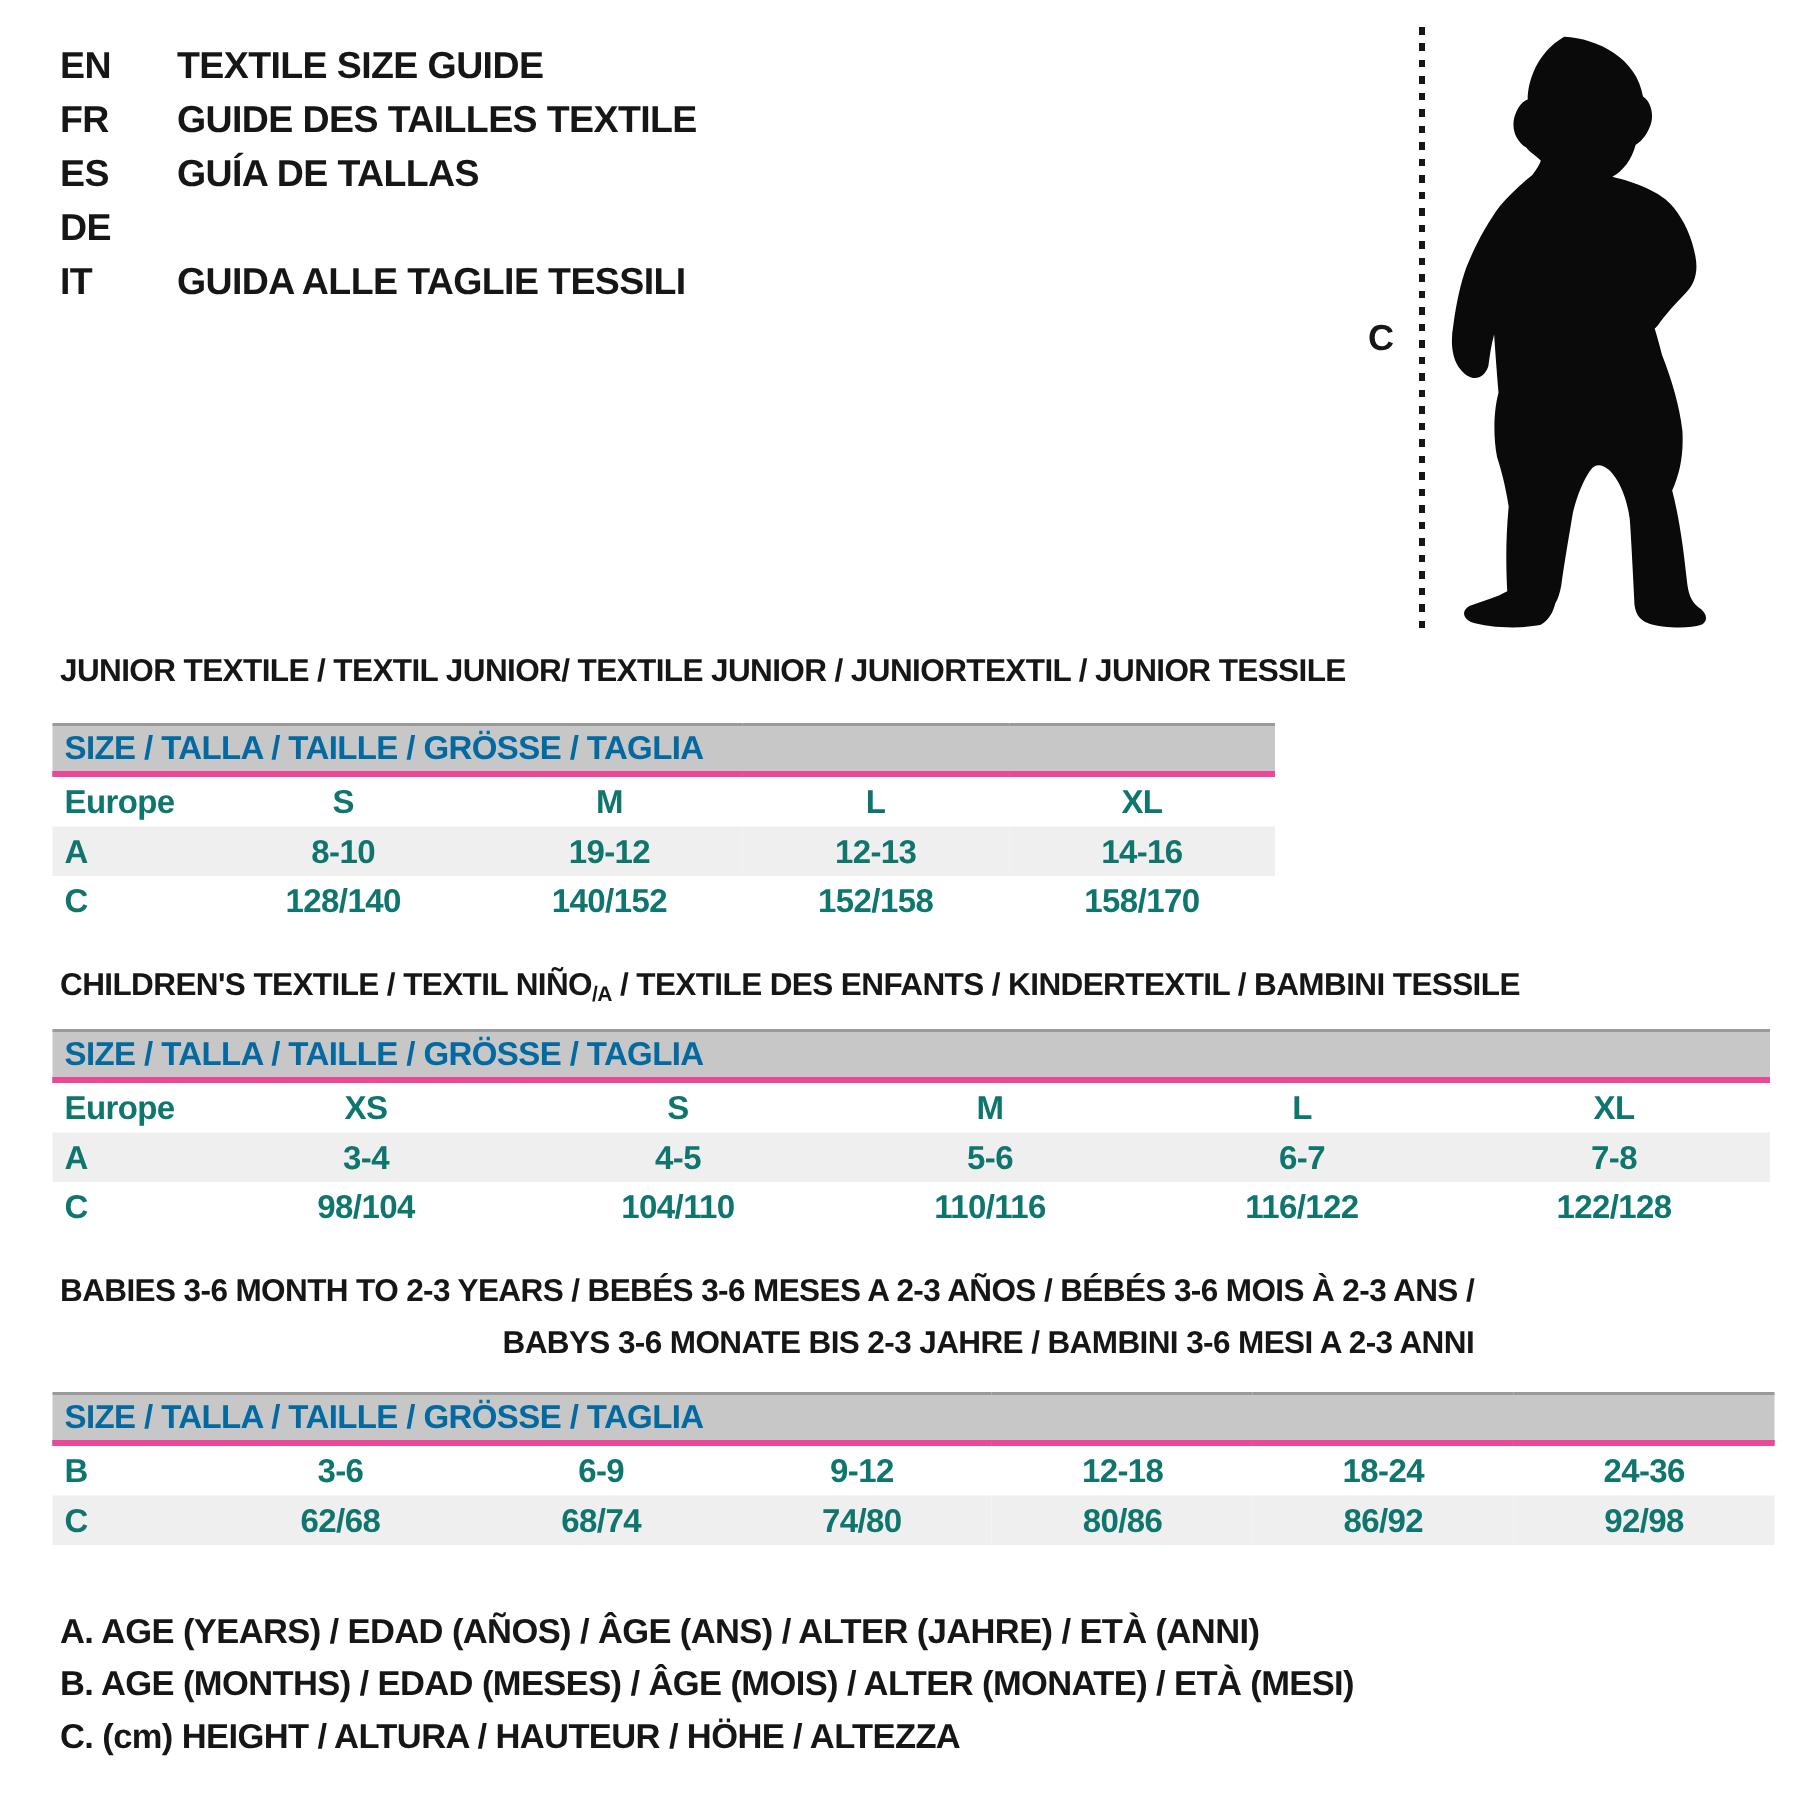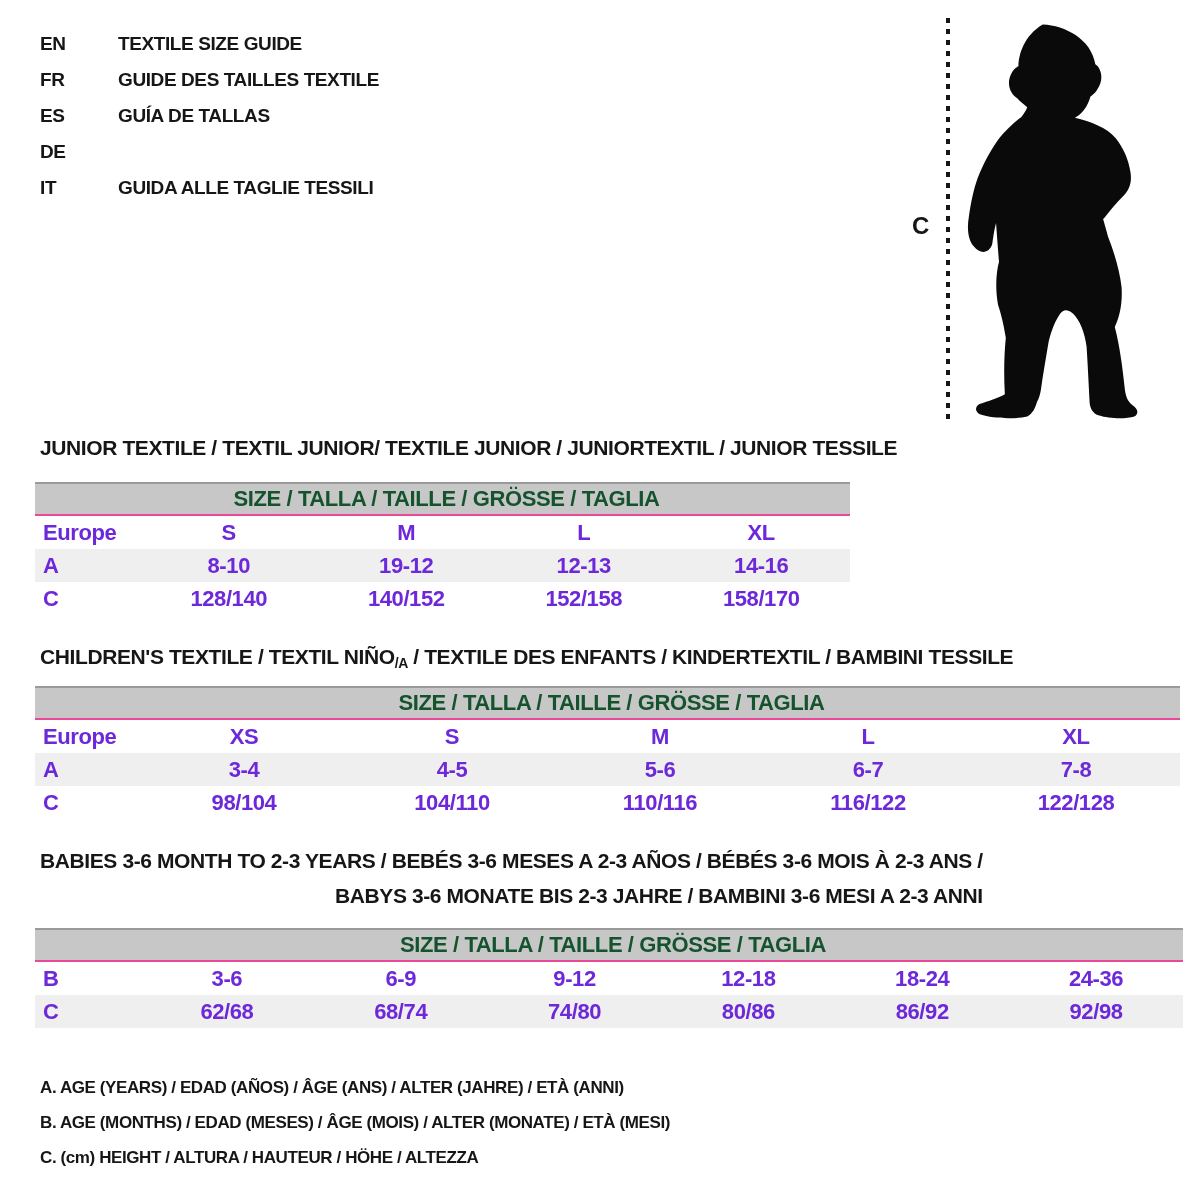--- a/index.html
+++ b/index.html
@@ -3,51 +3,51 @@
 <meta charset="utf-8">
 <style>
   html,body{margin:0;padding:0;background:#ffffff;}
   #page{
     position:relative;width:1200px;height:1200px;background:#ffffff;overflow:hidden;
     font-family:"Liberation Sans","DejaVu Sans",sans-serif;color:#161616;
     letter-spacing:-0.4px;
   }
   
   .langs{position:absolute;top:26px;left:40px;}
-  .lang-row{display:flex;line-height:36px;font-size:19px;font-weight:700;}
+  .lang-row{display:flex;line-height:36px;font-size:25px;font-weight:700;}
   .lang-code{width:78px;flex:0 0 78px;}
   
   .hero-figure{position:absolute;top:14px;left:912px;width:250px;height:414px;}
   .c-label{position:absolute;left:0px;top:198px;font-size:24px;font-weight:700;}
   .measure-line{
     position:absolute;left:34px;top:4px;width:4px;height:402px;
     background:repeating-linear-gradient(to bottom,#161616 0 5px,transparent 5px 11px);
   }
   .silhouette{position:absolute;left:51px;top:2px;}
   
   .section-title{position:absolute;left:40px;font-size:21px;font-weight:700;white-space:nowrap;}
   .section-title .subinline{font-size:14px;vertical-align:-4px;font-weight:700;}
   .two-line{line-height:35px;text-align:right;}
   
   table.size-table{
     position:absolute;left:35px;border-collapse:collapse;table-layout:fixed;
     font-size:22px;font-weight:700;letter-spacing:-0.4px;
   }
   table.size-table col.label-col{width:105px;}
   table.size-table thead th{
-    background:#c7c7c7;color:#14532d;text-align:center;font-size:22px;font-weight:700;
+    background:#c7c7c7;color:#0369a1;text-align:left;font-size:22px;font-weight:700;
     height:30px;padding:0 0 0 8px;
-    border-top:2px solid #9a9a9a;border-bottom:2px solid #ec4899;
-  }
-  table.size-table td{height:33px;text-align:center;padding:0;color:#6d28d9;}
+    border-top:2px solid #9a9a9a;border-bottom:4px solid #ec4899;
+  }
+  table.size-table td{height:33px;text-align:center;padding:0;color:#0f766e;}
   table.size-table td.lbl{text-align:left;padding-left:8px;}
   table.size-table tr.stripe td{background:#efefef;}
   
   .legend{position:absolute;left:40px;top:1070px;}
-  .legend-row{line-height:35px;font-size:17px;font-weight:700;white-space:nowrap;}
+  .legend-row{line-height:35px;font-size:23px;font-weight:700;white-space:nowrap;}
 </style>
 </head>
 <body>
 
 <div id="page">
 
   <div class="langs">
     <div class="lang-row">
       <span class="lang-code">EN</span>
       <span class="lang-label">TEXTILE SIZE GUIDE</span>

